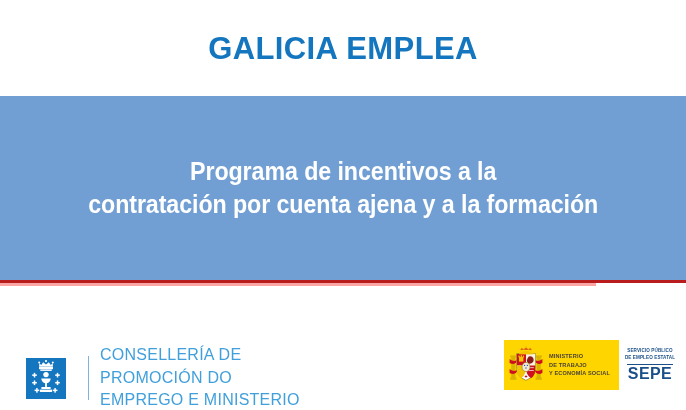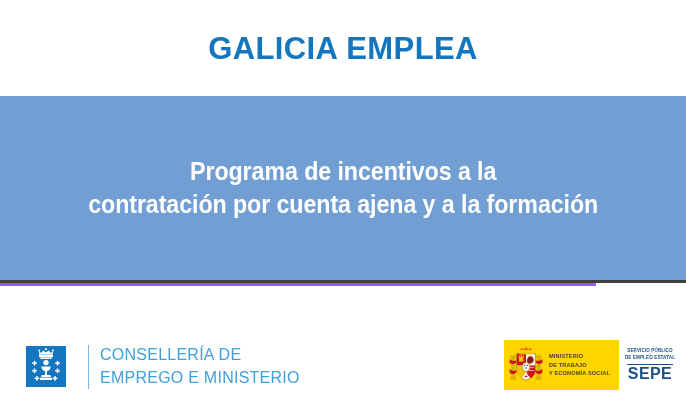--- a/index.html
+++ b/index.html
@@ -13,21 +13,21 @@
     font-family: "Liberation Sans", sans-serif;
     overflow: hidden;
     position: relative;
   }
 
   #poster {
     position: absolute;
     left: 0; top: 0;
     width: 596px;
     height: 410px;
-    background: #8b5cf6;
+    background: #fca5a5;
   }
 
   
   .title-zone {
     position: absolute;
     left: 0; top: 0;
     width: 686px;
     height: 96px;
     background: #ffffff;
     display: flex;
@@ -47,21 +47,21 @@
   }
 
   
   .blue-band {
     position: absolute;
     left: 0;
     top: 96px;
     width: 686px;
     height: 187px;
     background: #729FD3;
-    border-bottom: 3px solid #404040;
+    border-bottom: 3px solid #b91c1c;
     box-sizing: border-box;
     display: flex;
     align-items: center;
     justify-content: center;
   }
   .subtitle {
     color: #ffffff;
     font-family: "Liberation Sans Narrow", "Liberation Sans", sans-serif;
     font-weight: bold;
     font-size: 25px;
@@ -266,20 +266,21 @@
         </svg>
       </div>
 
       <div class="xunta-wordmark">
       </div>
 
       <div class="logo-divider"></div>
 
       <div class="conselleria">
         <span>CONSELLERÍA DE</span>
+        <span>PROMOCIÓN DO</span>
         <span>EMPREGO E MINISTERIO</span>
       </div>
     </div>
 
     <div class="gob-block">
 
       <div class="ministerio">
         <div class="escudo">
           <svg width="36" height="40" viewBox="0 0 36 40" aria-hidden="true">
 

